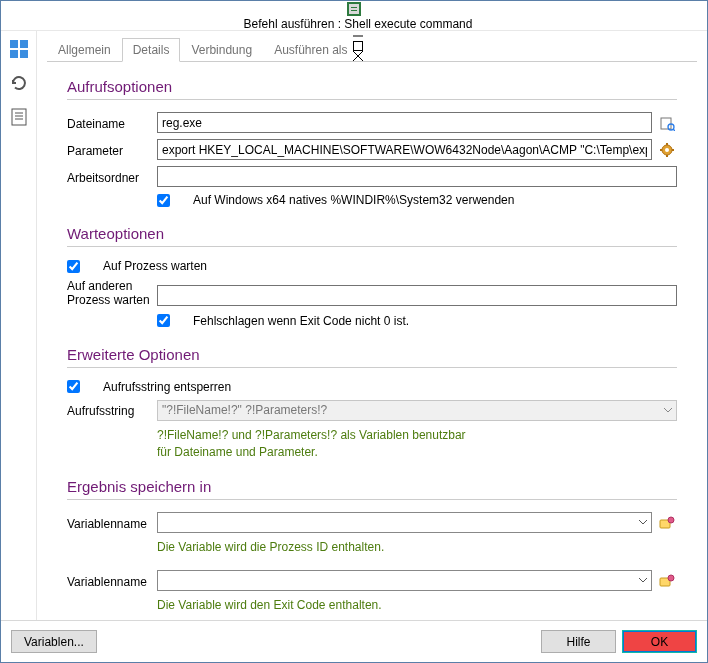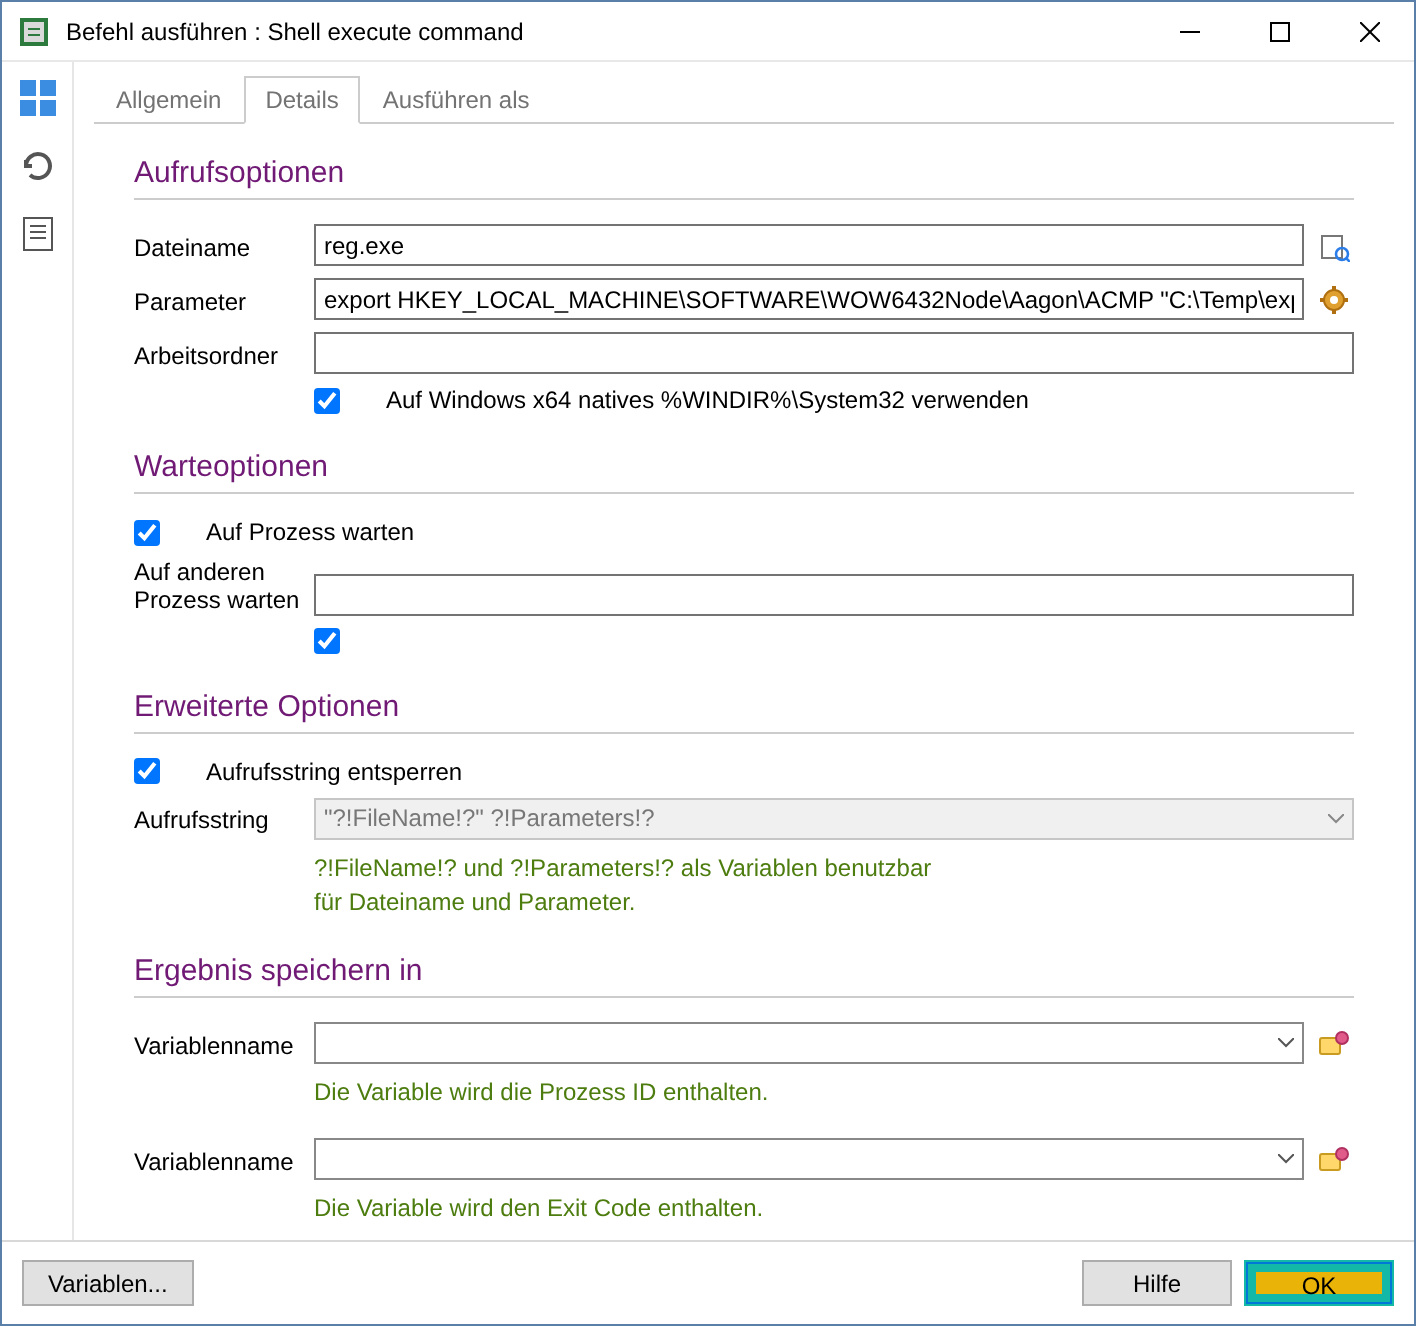--- a/index.html
+++ b/index.html
@@ -1,17 +1,17 @@
 <!DOCTYPE html>
 <html><head>
 <meta charset="utf-8">
 <style>
 * { box-sizing: border-box; margin: 0; padding: 0; }
 body { font-family: "Segoe UI", Tahoma, sans-serif; font-size: 12px; color: #000; background: #fff; width: 708px; height: 663px; overflow: hidden; border: 1px solid #5a7fa8; display: flex; flex-direction: column; }
-.titlebar { height: 30px; display: flex; align-items: center; padding: 0 0 0 8px; background: #fff; border-bottom: 1px solid #e8e8e8; }
+.titlebar { height: 30px; display: flex; align-items: center; padding: 0 0 0 8px; background: #fff; border-bottom: 1px solid #e8e8e8; flex-direction: column; }
 .titlebar .app-icon { width: 16px; height: 16px; margin-right: 8px; }
 .titlebar .title { flex: 1; font-size: 12px; }
 .titlebar .win-btn { width: 45px; height: 29px; display: flex; align-items: center; justify-content: center; }
 .titlebar .win-btn svg { stroke: #000; }
 .main { flex: 1; display: flex; overflow: hidden; }
 .sidebar { width: 36px; background: #fff; border-right: 1px solid #e6e6e6; display: flex; flex-direction: column; align-items: center; padding-top: 6px; gap: 10px; }
 .sidebar .side-btn { width: 24px; height: 24px; display: flex; align-items: center; justify-content: center; }
 .content { flex: 1; display: flex; flex-direction: column; padding: 6px 10px 0 10px; }
 .tabs { display: flex; border-bottom: 1px solid #ccc; }
 .tab { padding: 4px 10px; border: 1px solid transparent; border-bottom: none; position: relative; top: 1px; color: #737373; }
@@ -29,21 +29,21 @@
 .checkbox-row input[type=checkbox] { margin-right: 6px; width: 13px; height: 13px; }
 .section { margin-bottom: 18px; }
 .hint { font-size: 12px; color: #4d7c0f; padding-left: 90px; margin-top: 4px; line-height: 1.4; }
 .combo { flex: 1; height: 21px; border: 1px solid #888; background: #fff; display: flex; align-items: center; position: relative; }
 .combo.disabled { background:#f0f0f0; border-color:#c6c6c6; }
 .combo .combo-text { flex: 1; padding: 0 4px; font-size: 12px; color: #777; }
 .combo .chev { width: 17px; height: 19px; display: flex; align-items: center; justify-content: center; }
 .footer { height: 42px; border-top: 1px solid #d8d8d8; display: flex; align-items: center; padding: 0 10px; background: #fff; }
 .footer .spacer { flex: 1; }
 .btn { height: 23px; min-width: 75px; padding: 0 12px; border: 1px solid #adadad; background: #e1e1e1; font-size: 12px; font-family: inherit; margin-left: 6px; }
-.btn.default { border: 6px solid #14b8a6; outline: 1px solid #0078d7; outline-offset: -2px; background: #eab308; }
+.btn.default { border: 1px solid #14b8a6; outline: 1px solid #0078d7; outline-offset: -2px; background: #ef4444; }
 .btn.variables { margin-left: 0; }
 .multi-label { width: 90px; font-size: 12px; line-height: 1.2; }
 </style>
 </head>
 <body>
 
 <div class="titlebar">
   <span class="app-icon">
     <svg width="16" height="16" viewBox="0 0 16 16">
         <rect x="1" y="1" width="14" height="14" fill="#2d7a3e"></rect>
@@ -94,20 +94,21 @@
           <line x1="4" y1="8" x2="12" y2="8" stroke="#555"></line>
           <line x1="4" y1="11" x2="12" y2="11" stroke="#555"></line>
         </svg>
     </div>
   </div>
 
   <div class="content">
     <div class="tabs">
       <div class="tab">Allgemein</div>
       <div class="tab active">Details</div>
+      <div class="tab">Verbindung</div>
       <div class="tab">Ausführen als</div>
     </div>
 
     <div class="tab-body">
 
       <div class="section">
         <div class="section-title">Aufrufsoptionen</div>
         <hr class="section-rule">
         <div class="row">
           <div class="label">Dateiname</div>
@@ -146,28 +147,29 @@
         </div>
       </div>
 
       <div class="section">
         <div class="section-title">Warteoptionen</div>
         <hr class="section-rule">
         <div class="checkbox-row">
           <input type="checkbox" checked="" style="">
           <span>Auf Prozess warten</span>
         </div>
-        <div class="row" style="align-items:flex-end;">
+        <div class="row" style="align-items:center;">
           <div class="multi-label">
             <span>Auf anderen</span><br><span>Prozess warten</span>
           </div>
           <input type="text" style="margin-top: 5px;" value="">
         </div>
         <div class="checkbox-row indented">
           <input type="checkbox" checked="" style="">
+          <span>Fehlschlagen wenn Exit Code nicht 0 ist.</span>
         </div>
       </div>
 
       <div class="section">
         <div class="section-title">Erweiterte Optionen</div>
         <hr class="section-rule">
         <div class="checkbox-row">
           <input type="checkbox" checked="" style="">
           <span>Aufrufsstring entsperren</span>
         </div>

